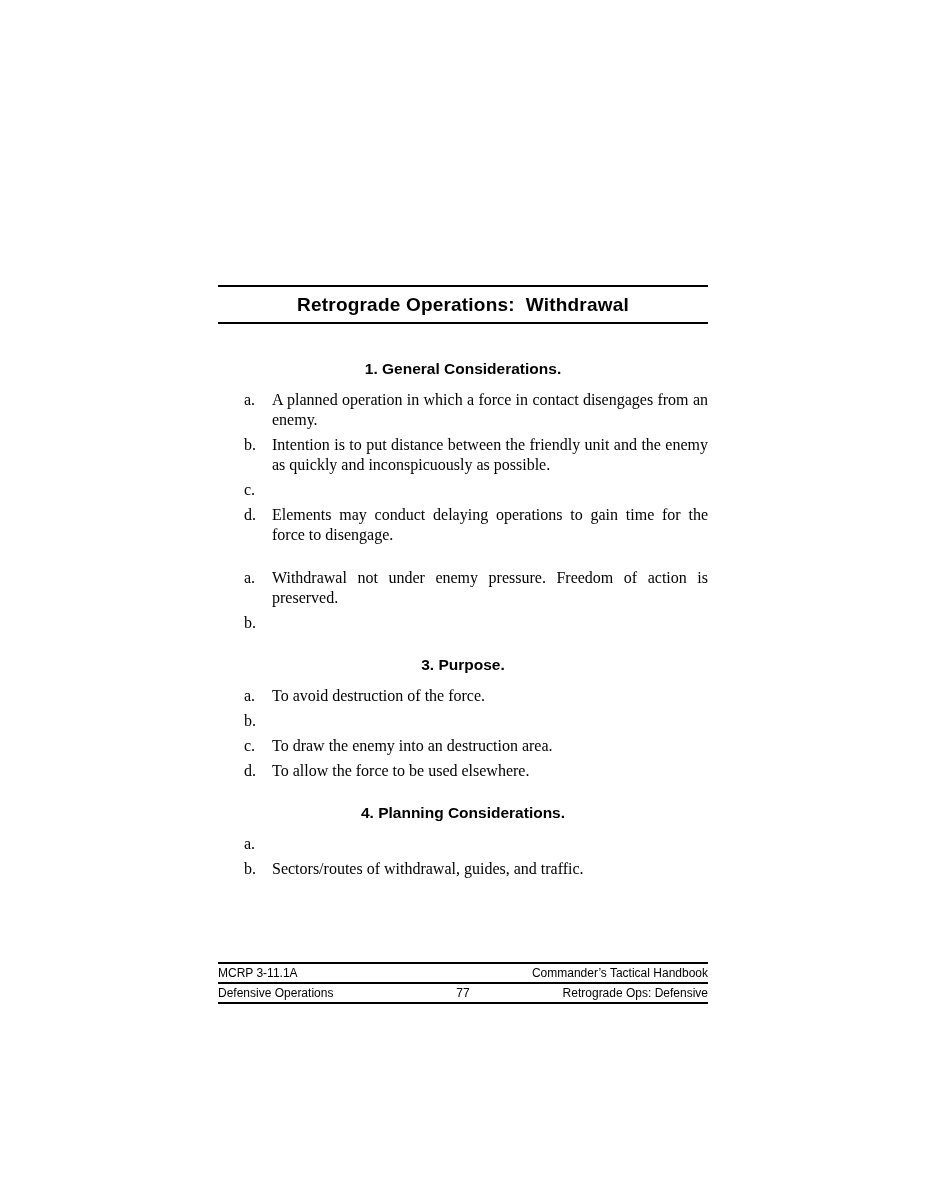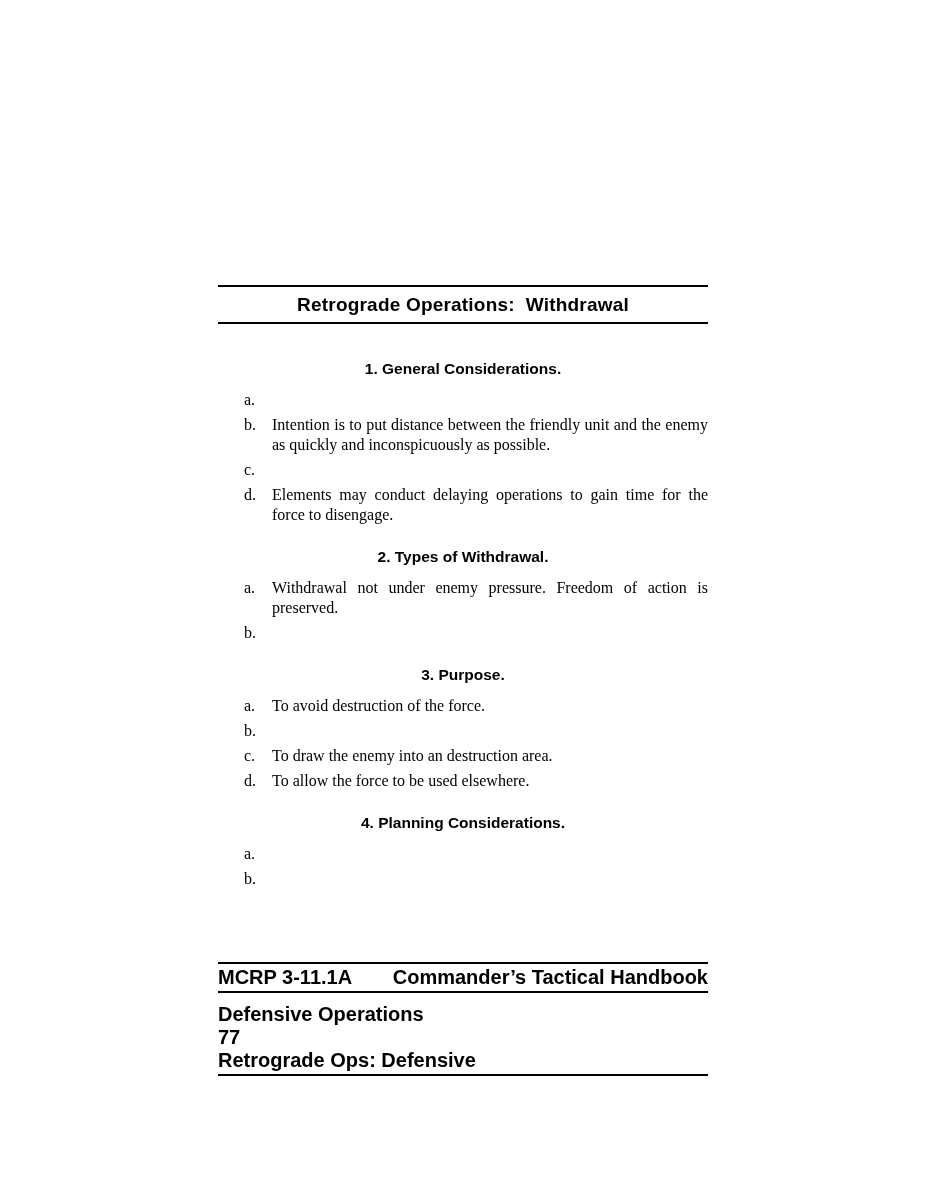--- a/index.html
+++ b/index.html
@@ -63,72 +63,71 @@
     font-size: 16px;
     line-height: 20px;
     text-align: justify;
   }
   .footer {
     position: absolute;
     left: 218px;
     top: 962px;
     width: 490px;
     font-family: "Liberation Sans", sans-serif;
-    font-weight: bold;
-    font-size: 20px;
+    font-weight: normal;
+    font-size: 12px;
   }
   .footer-row1 {
     border-top: 2px solid #000;
     display: flex;
     justify-content: space-between;
     align-items: baseline;
     padding: 2px 0 2px 0;
   }
   .footer-row2 {
     border-top: 2px solid #000;
     border-bottom: 2px solid #000;
     display: flex;
     align-items: baseline;
-    padding: 10px 0 2px 0;
-    flex-direction: column;
+    padding: 2px 0 2px 0;
   }
   .footer-row2 .f-left  { flex: 1; text-align: left; }
   .footer-row2 .f-center{ flex: none; text-align: center; }
   .footer-row2 .f-right { flex: 1; text-align: right; }
 </style>
 </head>
 <body>
 
 <div class="page">
   <div class="content">
 
     <div class="title-block">
       <div class="title">Retrograde Operations:  Withdrawal</div>
     </div>
 
     <div class="section">
       <div class="section-heading">1. General Considerations.</div>
       <div class="item">
         <span class="item-label">a.</span>
+        <span class="item-text">A planned operation in which a force in contact disengages from an enemy.</span>
       </div>
       <div class="item">
         <span class="item-label">b.</span>
         <span class="item-text">Intention is to put distance between the friendly unit and the enemy as quickly and inconspicuously as possible.</span>
       </div>
       <div class="item">
         <span class="item-label">c.</span>
       </div>
       <div class="item">
         <span class="item-label">d.</span>
         <span class="item-text">Elements may conduct delaying operations to gain time for the force to disengage.</span>
       </div>
     </div>
 
     <div class="section">
-      <div class="section-heading">2. Types of Withdrawal.</div>
       <div class="item">
         <span class="item-label">a.</span>
         <span class="item-text">Withdrawal not under enemy pressure. Freedom of action is preserved.</span>
       </div>
       <div class="item">
         <span class="item-label">b.</span>
       </div>
     </div>
 
     <div class="section">
@@ -150,20 +149,21 @@
       </div>
     </div>
 
     <div class="section">
       <div class="section-heading">4. Planning Considerations.</div>
       <div class="item">
         <span class="item-label">a.</span>
       </div>
       <div class="item">
         <span class="item-label">b.</span>
+        <span class="item-text">Sectors/routes of withdrawal, guides, and traffic.</span>
       </div>
     </div>
 
   </div>
 
   <div class="footer">
     <div class="footer-row1">
       <span>MCRP 3-11.1A</span>
       <span>Commander’s Tactical Handbook</span>
     </div>

